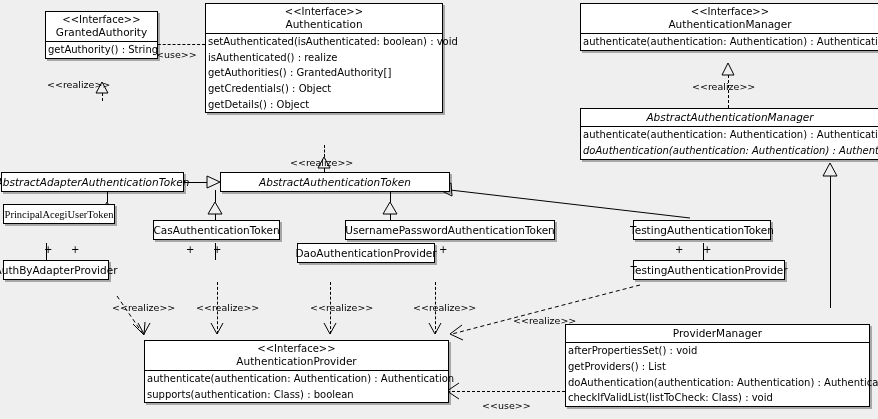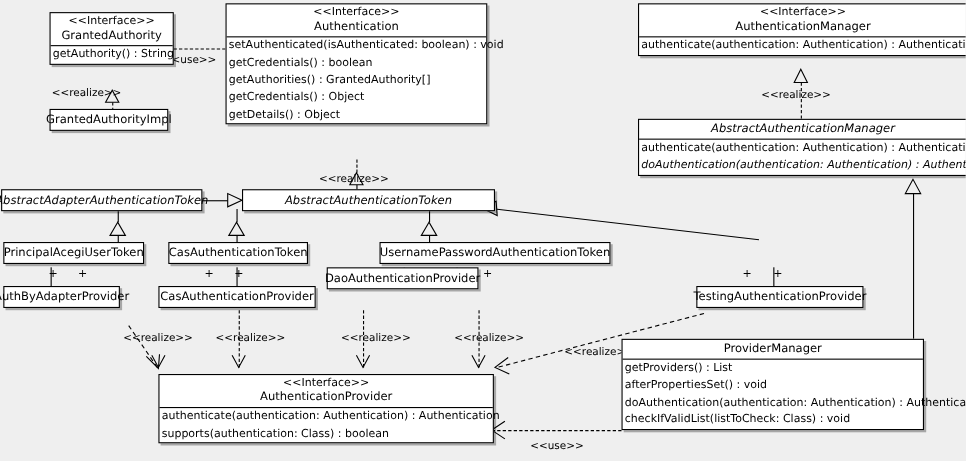--- a/index.html
+++ b/index.html
@@ -185,32 +185,29 @@
   <div class="uml" style="left:45px;top:11px;width:113px;">
     <div class="hdr withdiv">
       <span class="stereo">&lt;&lt;Interface&gt;&gt;</span>
       <span class="cname">GrantedAuthority</span>
     </div>
     <div class="compartment">
       <span class="member">getAuthority() : String</span>
     </div>
   </div>
 
-  <div class="uml simple" style="left:45px;top:99px;width:108px;height:20px;">
-    <span class="cname">GrantedAuthorityImpl</span>
-  </div>
 
   <div class="uml" style="left:205px;top:3px;width:238px;">
     <div class="hdr withdiv">
       <span class="stereo">&lt;&lt;Interface&gt;&gt;</span>
       <span class="cname">Authentication</span>
     </div>
     <div class="compartment">
       <span class="member">setAuthenticated(isAuthenticated: boolean) : void</span>
-      <span class="member">getCredentials() : boolean</span>
+      <span class="member">isAuthenticated() : realize</span>
       <span class="member">getAuthorities() : GrantedAuthority[]</span>
       <span class="member">getCredentials() : Object</span>
       <span class="member">getDetails() : Object</span>
     </div>
   </div>
 
   <div class="uml" style="left:580px;top:3px;width:300px;">
     <div class="hdr withdiv">
       <span class="stereo">&lt;&lt;Interface&gt;&gt;</span>
       <span class="cname">AuthenticationManager</span>
@@ -231,59 +228,59 @@
   </div>
 
   <div class="uml simple" style="left:1px;top:172px;width:183px;height:20px;">
     <span class="cname abstract">AbstractAdapterAuthenticationToken</span>
   </div>
 
   <div class="uml simple" style="left:220px;top:172px;width:230px;height:20px;">
     <span class="cname abstract">AbstractAuthenticationToken</span>
   </div>
 
-  <div class="uml simple" style="left:3px;top:220px;width:128px;height:20px;">
+  <div class="uml simple" style="left:3px;top:204px;width:112px;height:20px;font-family:Liberation Serif, serif;">
     <span class="cname">PrincipalAcegiUserToken</span>
   </div>
   <div class="uml simple" style="left:153px;top:220px;width:127px;height:20px;">
     <span class="cname">CasAuthenticationToken</span>
   </div>
   <div class="uml simple" style="left:345px;top:220px;width:210px;height:20px;">
     <span class="cname">UsernamePasswordAuthenticationToken</span>
   </div>
+  <div class="uml simple" style="left:633px;top:220px;width:138px;height:20px;">
+    <span class="cname">TestingAuthenticationToken</span>
+  </div>
 
   <div class="uml simple" style="left:3px;top:260px;width:106px;height:20px;">
     <span class="cname">AuthByAdapterProvider</span>
   </div>
-  <div class="uml simple" style="left:144px;top:260px;width:143px;height:20px;">
-    <span class="cname">CasAuthenticationProvider</span>
-  </div>
   <div class="uml simple" style="left:297px;top:243px;width:138px;height:20px;">
     <span class="cname">DaoAuthenticationProvider</span>
   </div>
   <div class="uml simple" style="left:633px;top:260px;width:152px;height:20px;">
     <span class="cname">TestingAuthenticationProvider</span>
   </div>
 
   <div class="uml" style="left:144px;top:340px;width:305px;">
     <div class="hdr withdiv">
       <span class="stereo">&lt;&lt;Interface&gt;&gt;</span>
       <span class="cname">AuthenticationProvider</span>
     </div>
     <div class="compartment">
       <span class="member">authenticate(authentication: Authentication) : Authentication</span>
       <span class="member">supports(authentication: Class) : boolean</span>
     </div>
   </div>
 
-  <div class="uml" style="left:565px;top:308px;width:275px;">
+  <div class="uml" style="left:565px;top:324px;width:305px;">
     <div class="hdr withdiv">
       <span class="cname">ProviderManager</span>
     </div>
     <div class="compartment">
+      <span class="member">afterPropertiesSet() : void</span>
       <span class="member">getProviders() : List</span>
-      <span class="member">afterPropertiesSet() : void</span>
       <span class="member">doAuthentication(authentication: Authentication) : Authentication</span>
       <span class="member">checkIfValidList(listToCheck: Class) : void</span>
     </div>
   </div>
 
 </div>
 
 </body></html>

